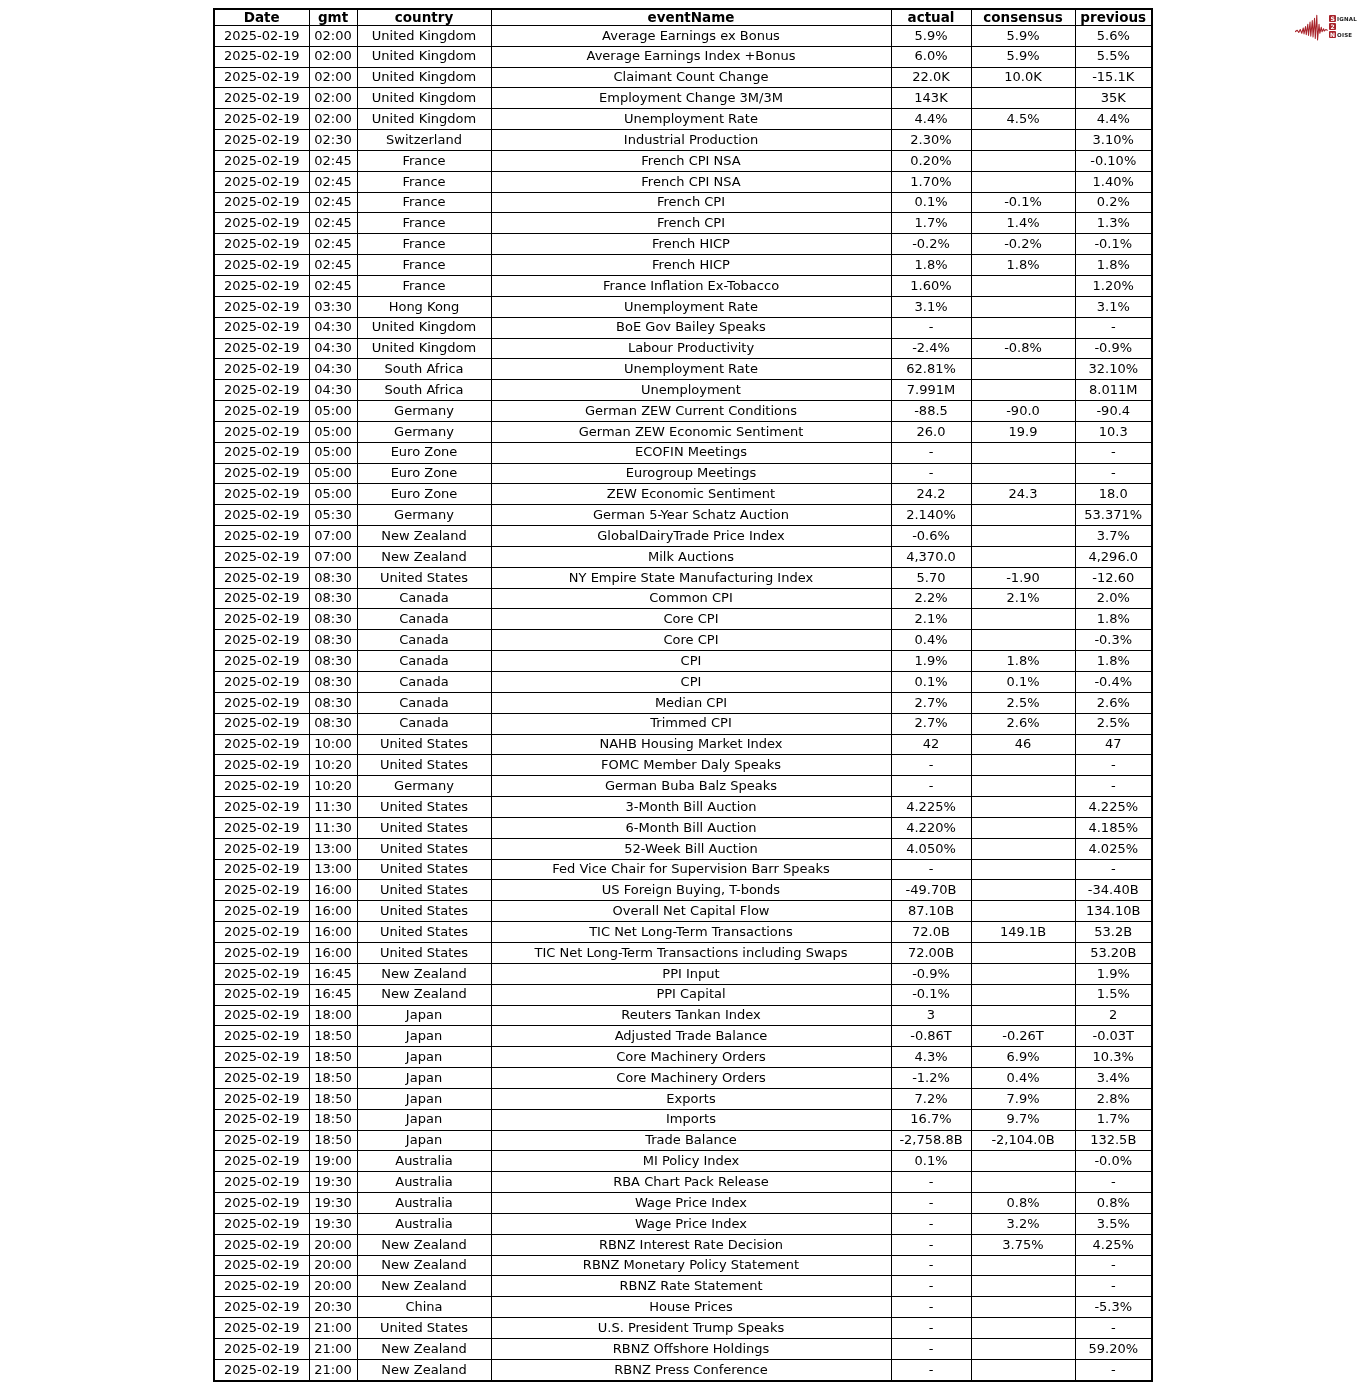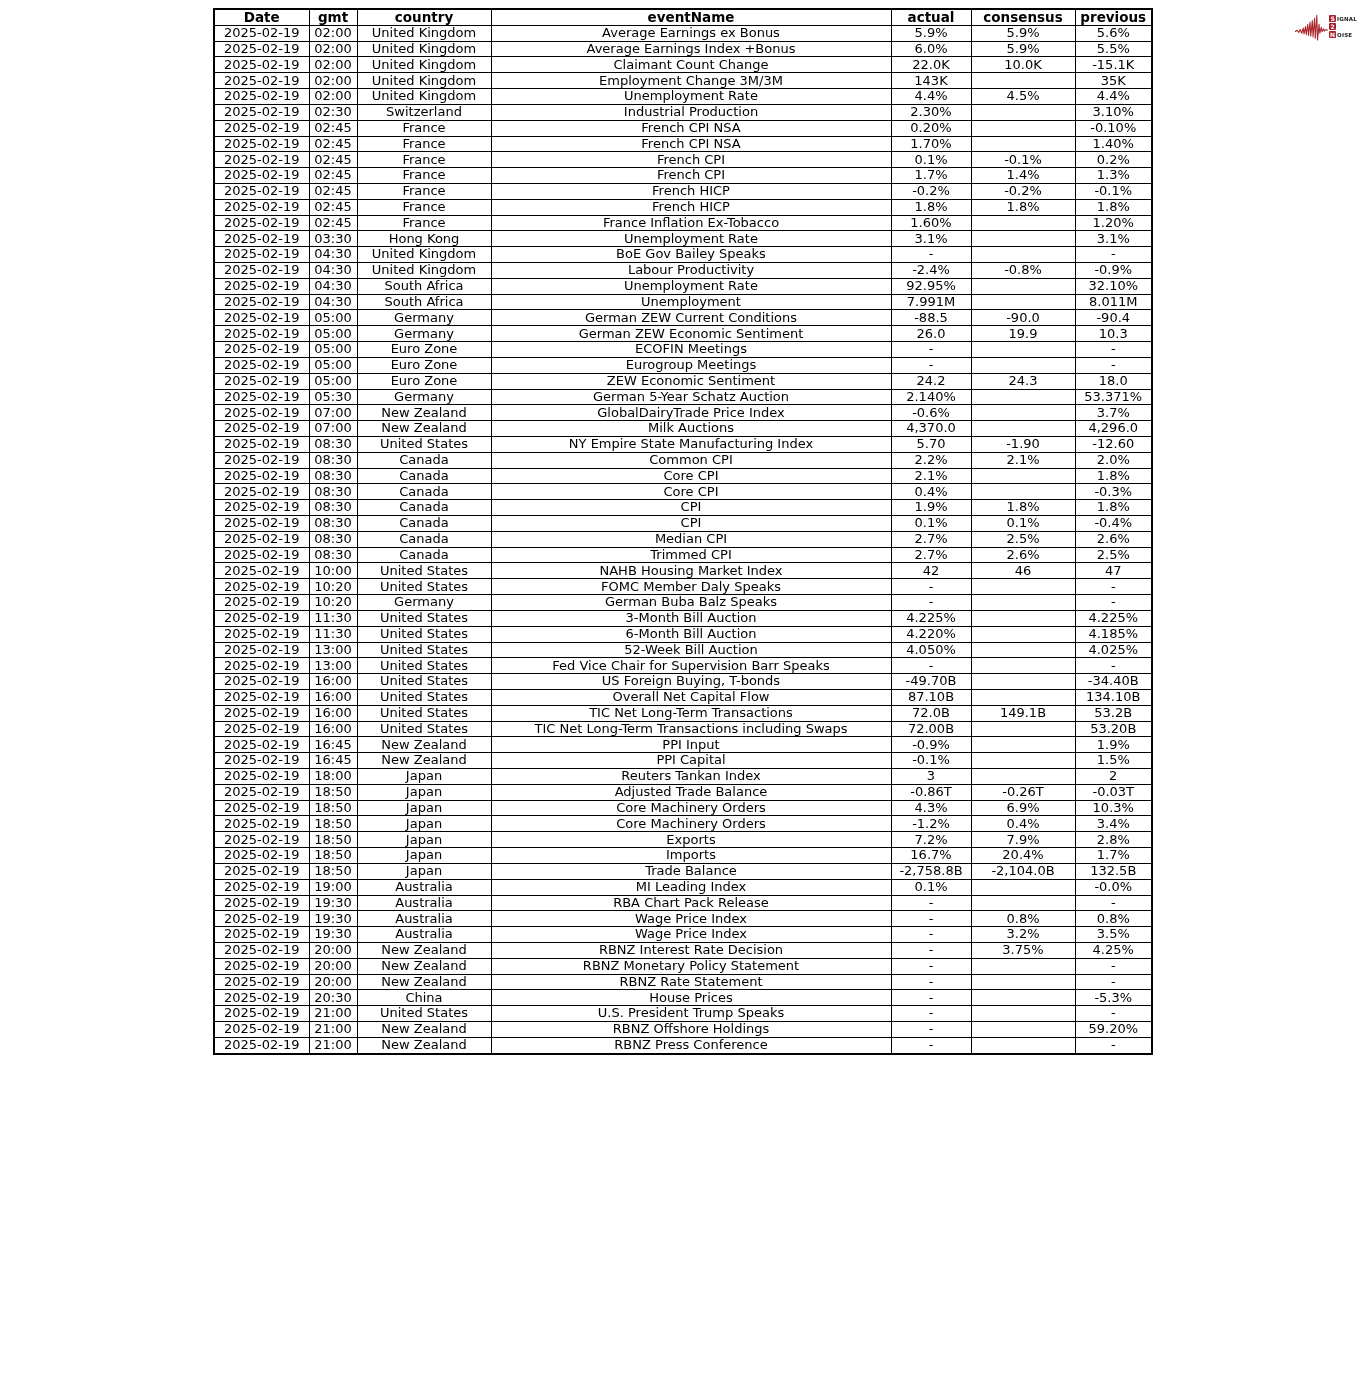--- a/index.html
+++ b/index.html
@@ -8,21 +8,21 @@
     background:#ffffff;
     font-family:"DejaVu Sans", sans-serif;
     position:relative;
     overflow:hidden;
   }
 
   
   table.etable {
     position:absolute;
     left:213px; top:8px;
-    width:938px; height:1047px;
+    width:938px; height:1374px;
     border-collapse:collapse;
     table-layout:fixed;
     border:2px solid #000;
   }
   .etable th, .etable td {
     border:1px solid #000;
     text-align:center;
     vertical-align:middle;
     font-size:13px;
     line-height:1.1;
@@ -243,21 +243,21 @@
         <td>Labour Productivity</td>
         <td>-2.4%</td>
         <td>-0.8%</td>
         <td>-0.9%</td>
       </tr>
       <tr>
         <td>2025-02-19</td>
         <td>04:30</td>
         <td>South Africa</td>
         <td>Unemployment Rate</td>
-        <td>92.95%</td>
+        <td>62.81%</td>
         <td></td>
         <td>32.10%</td>
       </tr>
       <tr>
         <td>2025-02-19</td>
         <td>04:30</td>
         <td>South Africa</td>
         <td>Unemployment</td>
         <td>7.991M</td>
         <td></td>
@@ -568,37 +568,37 @@
         <td>7.2%</td>
         <td>7.9%</td>
         <td>2.8%</td>
       </tr>
       <tr>
         <td>2025-02-19</td>
         <td>18:50</td>
         <td>Japan</td>
         <td>Imports</td>
         <td>16.7%</td>
-        <td>20.4%</td>
+        <td>9.7%</td>
         <td>1.7%</td>
       </tr>
       <tr>
         <td>2025-02-19</td>
         <td>18:50</td>
         <td>Japan</td>
         <td>Trade Balance</td>
         <td>-2,758.8B</td>
         <td>-2,104.0B</td>
         <td>132.5B</td>
       </tr>
       <tr>
         <td>2025-02-19</td>
         <td>19:00</td>
         <td>Australia</td>
-        <td>MI Leading Index</td>
+        <td>MI Policy Index</td>
         <td>0.1%</td>
         <td></td>
         <td>-0.0%</td>
       </tr>
       <tr>
         <td>2025-02-19</td>
         <td>19:30</td>
         <td>Australia</td>
         <td>RBA Chart Pack Release</td>
         <td>-</td>

